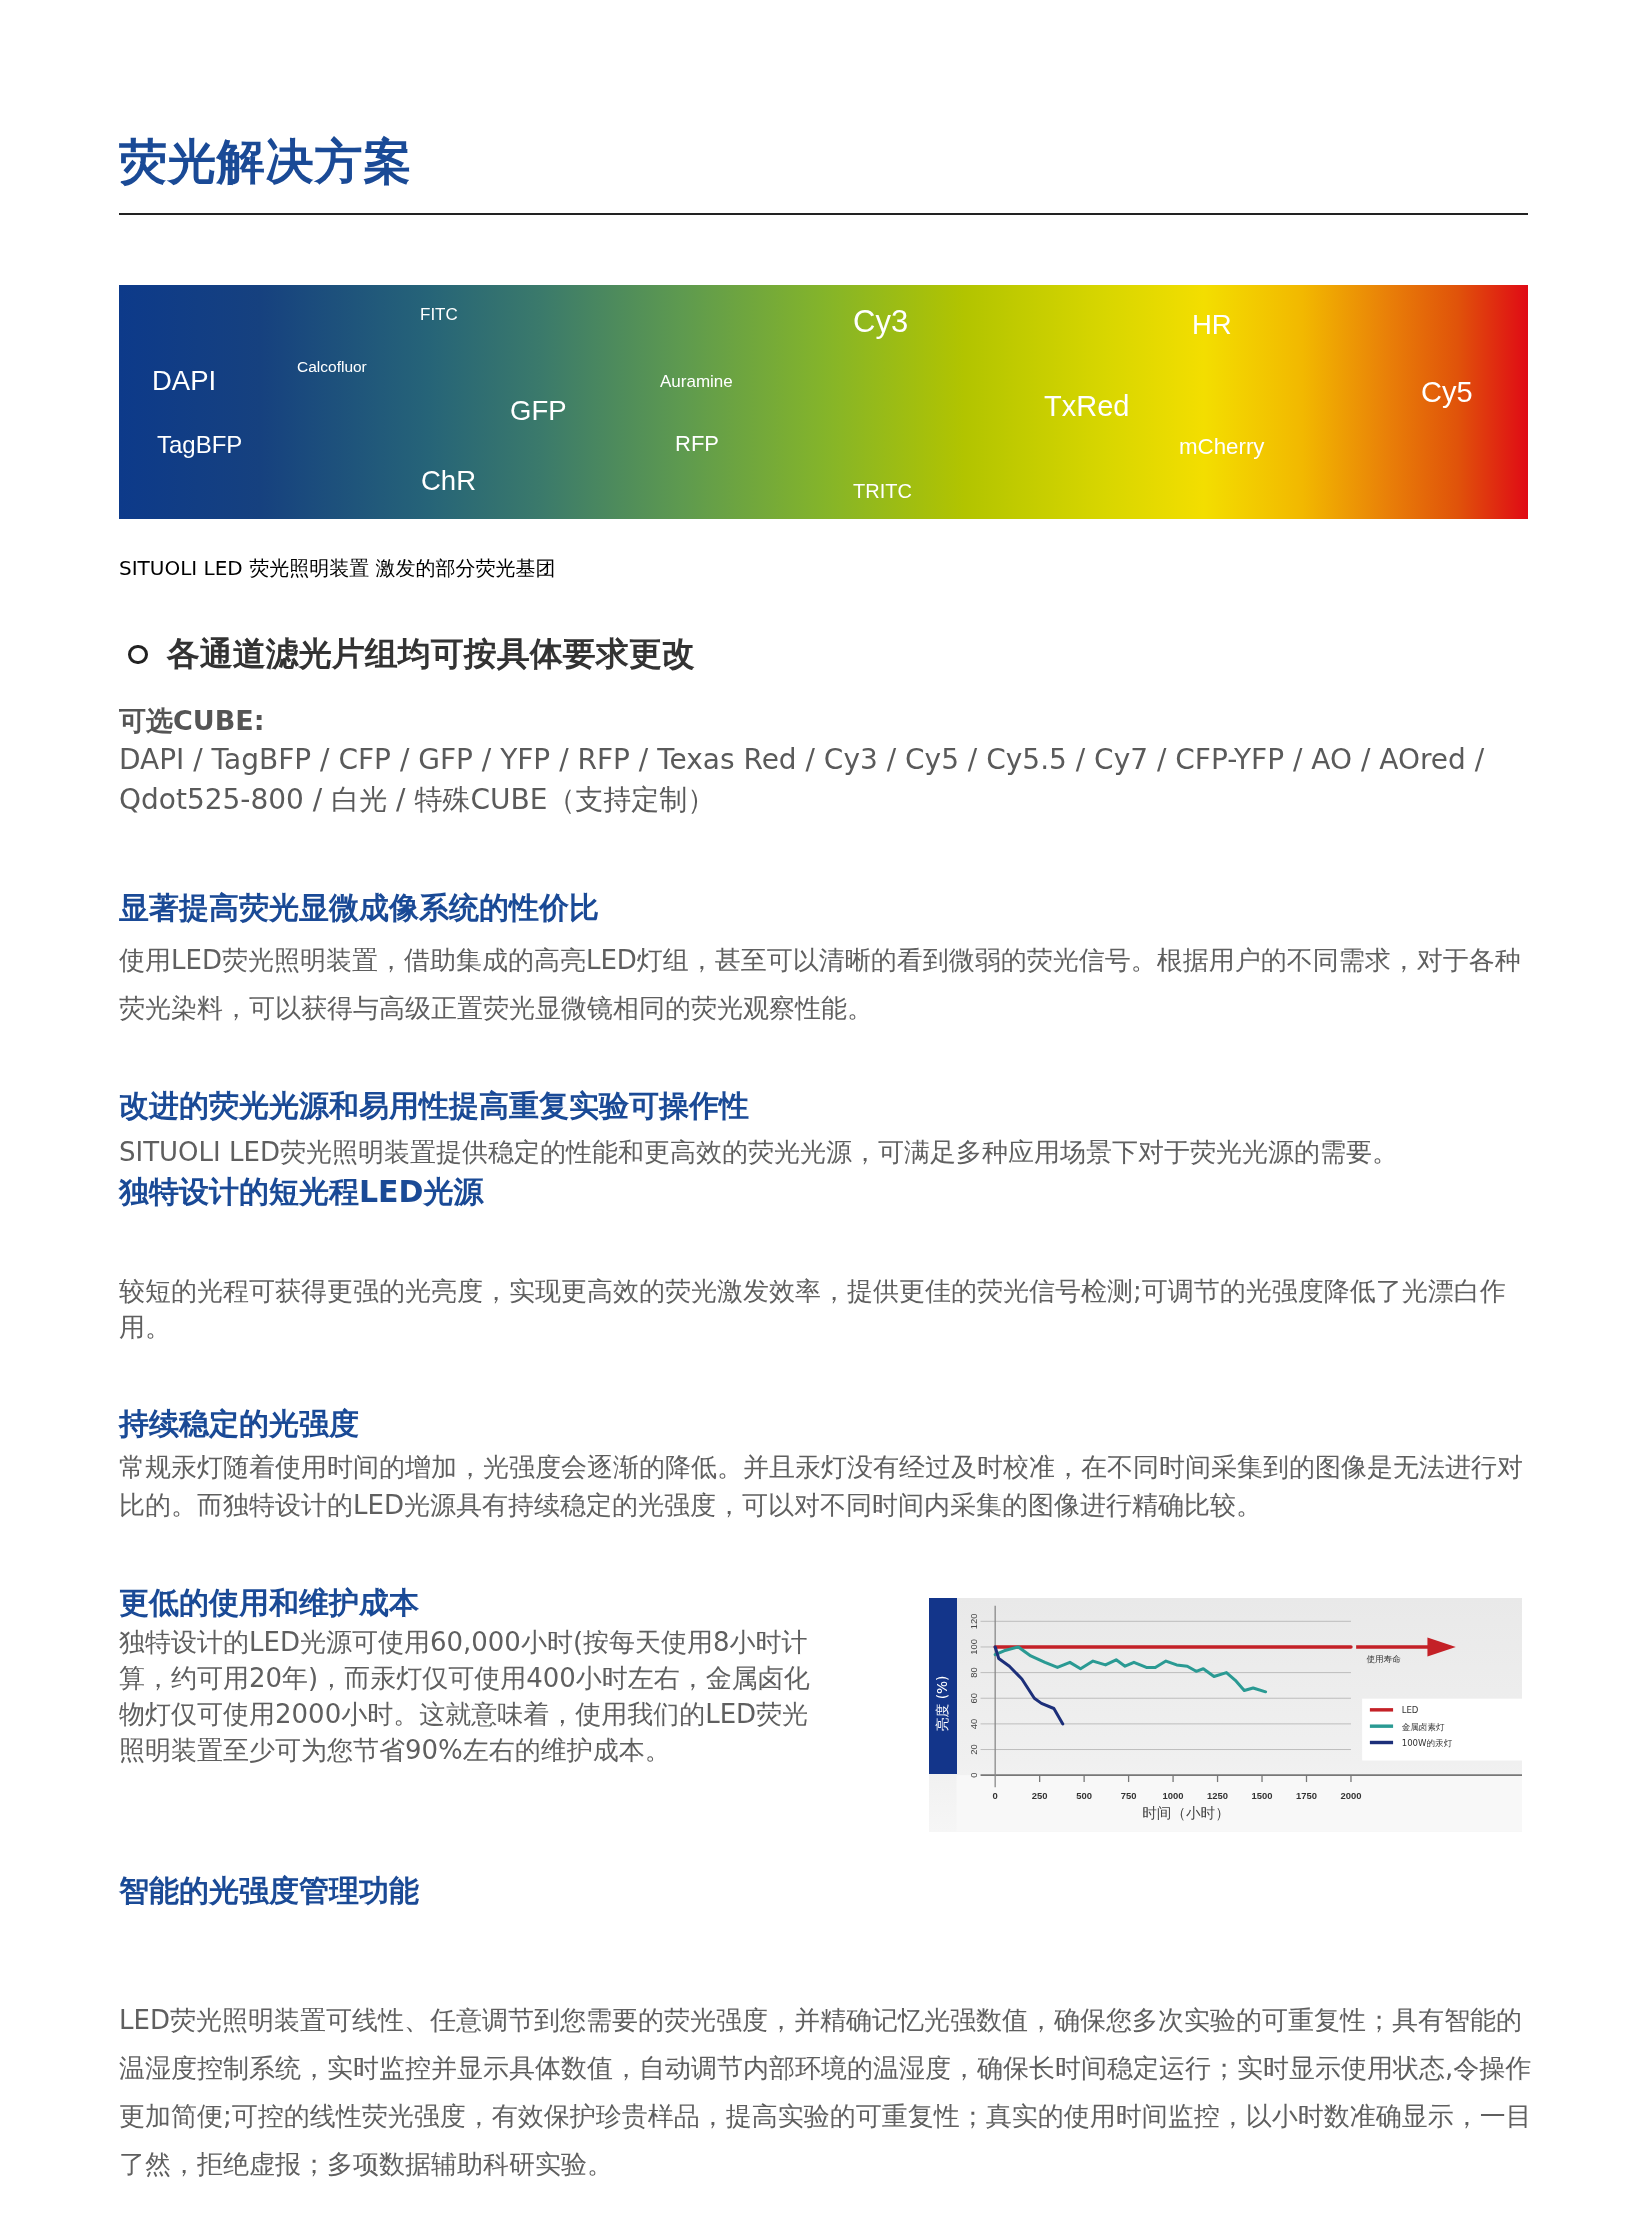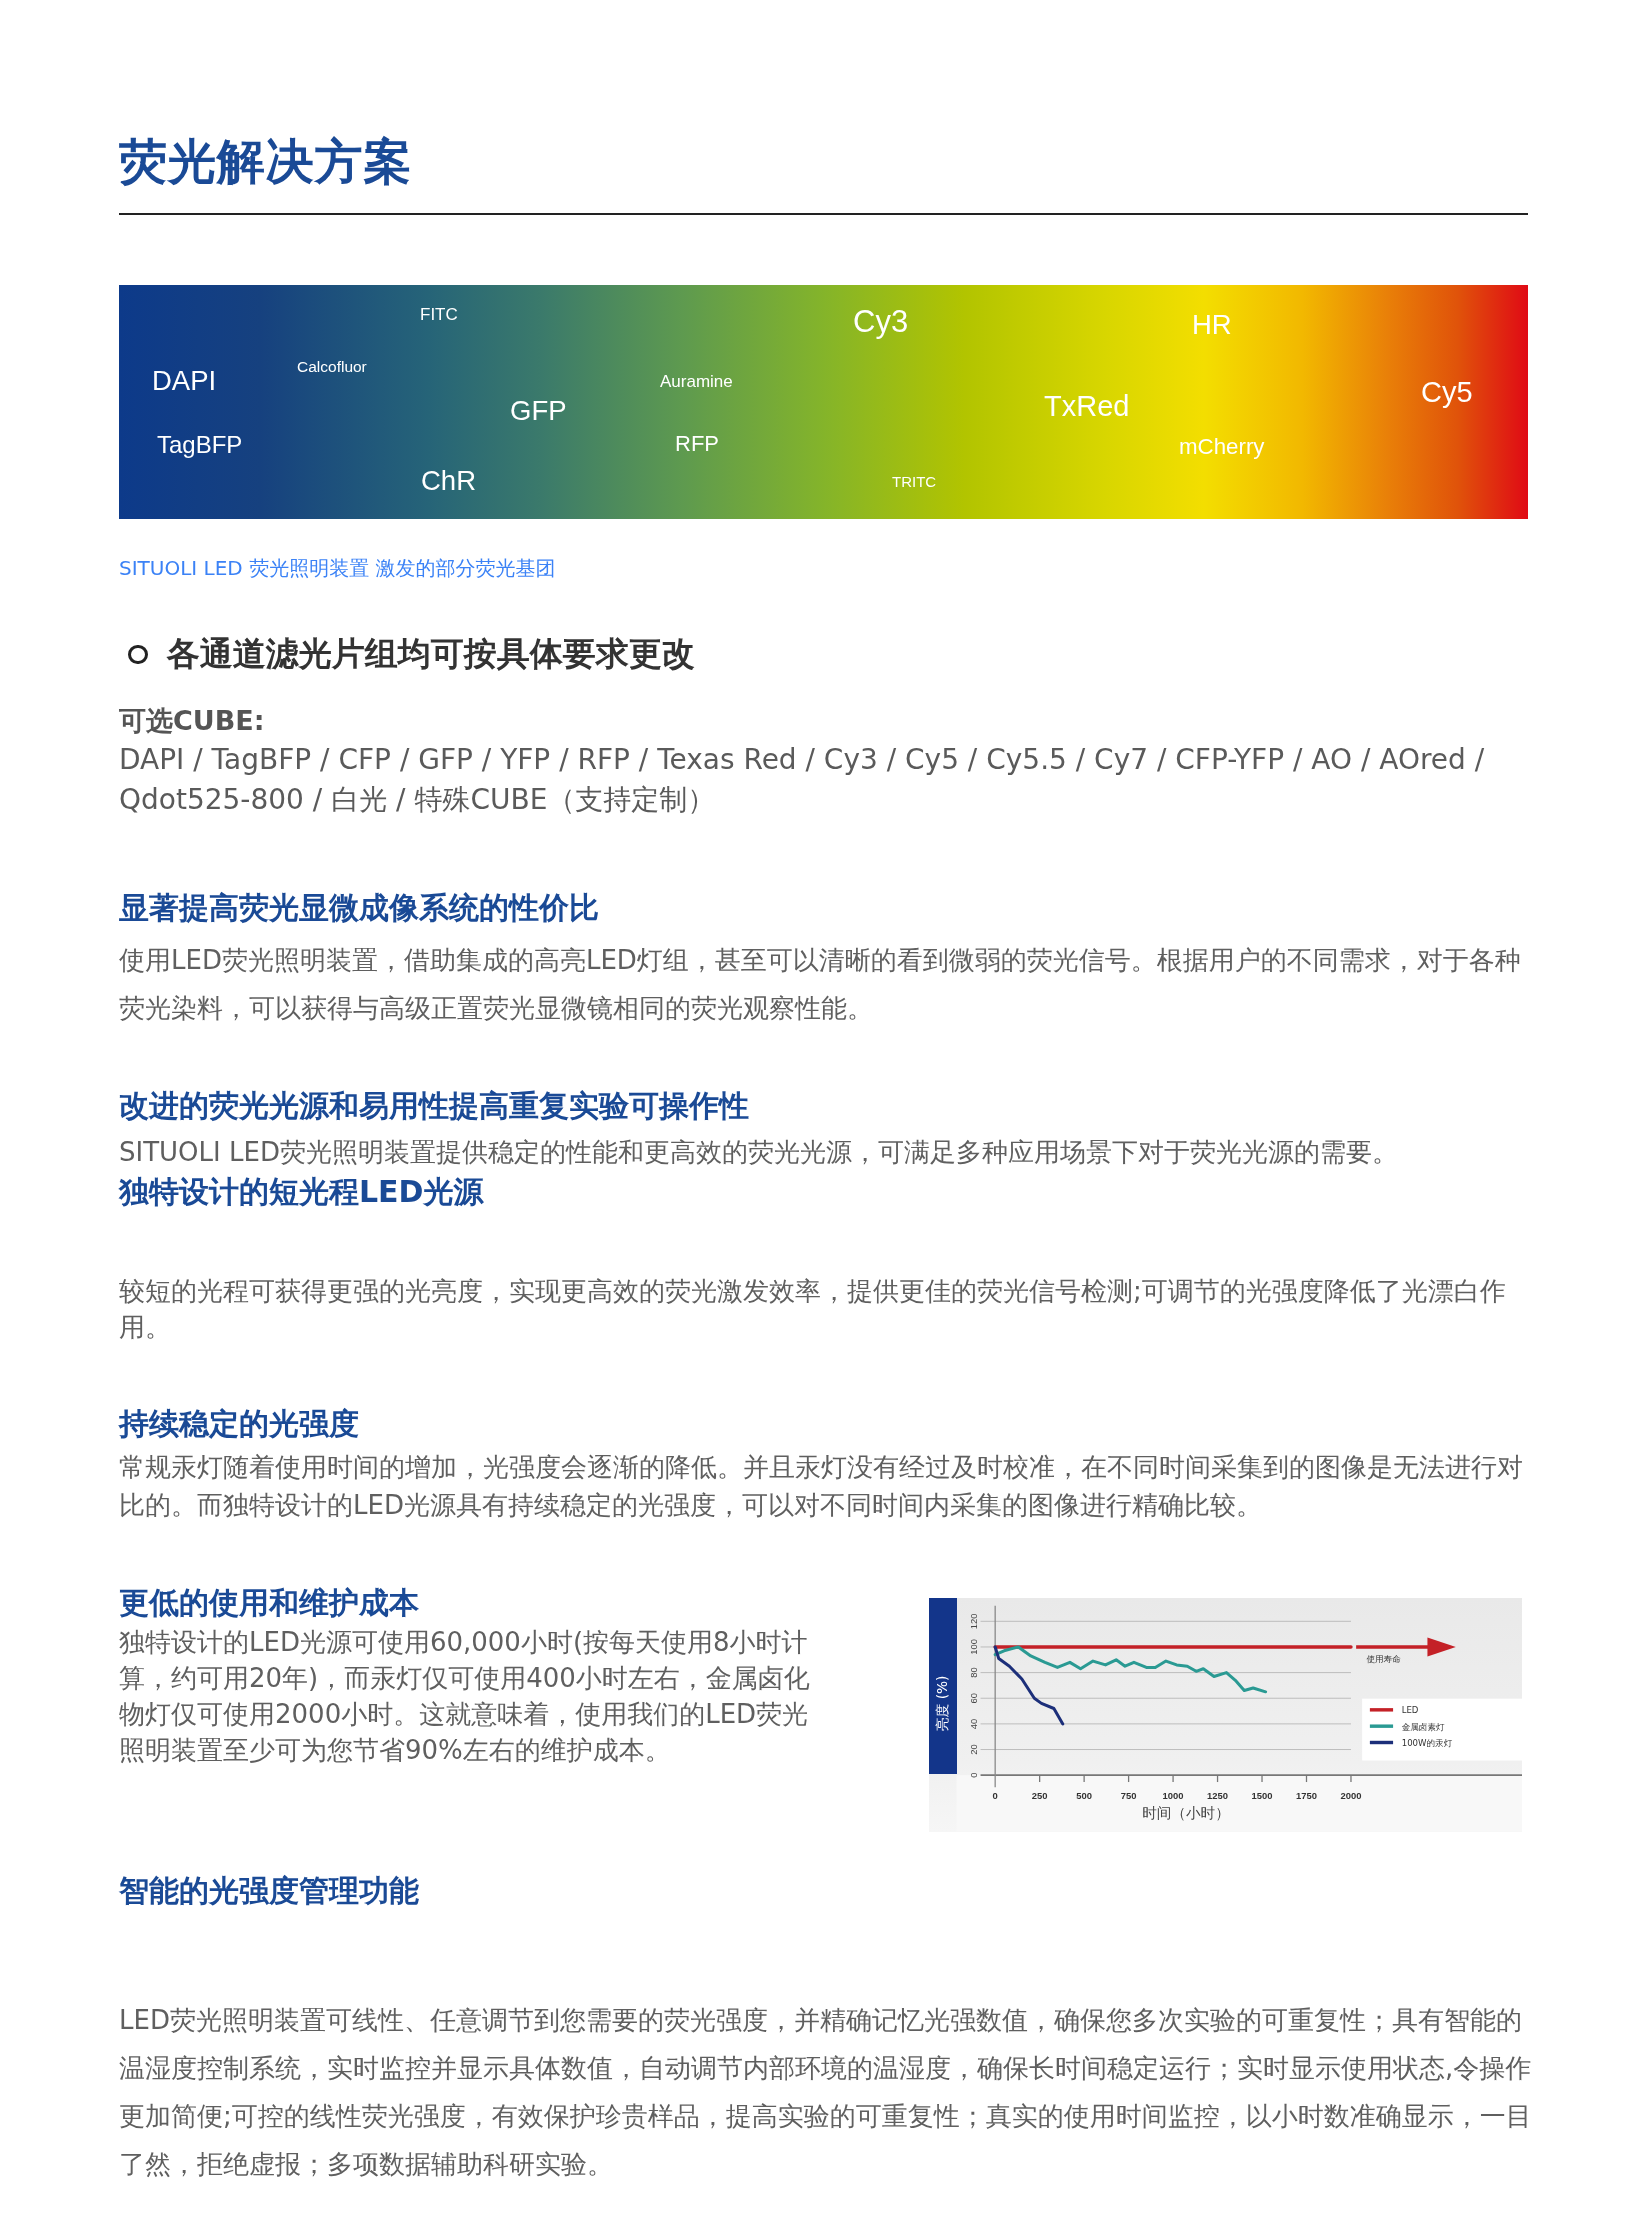--- a/index.html
+++ b/index.html
@@ -5,21 +5,21 @@
   html, body { margin:0; padding:0; background:#ffffff; }
   body { width:1649px; height:2239px; position:relative; overflow:hidden;
          font-family:"DejaVu Sans","Liberation Sans",sans-serif; color:#555; }
   .abs { position:absolute; }
   .page-title { left:119px; top:137px; font-size:48px; font-weight:bold; color:#1a4a96; letter-spacing:0.9px; line-height:1; }
   .title-rule { left:119px; top:213px; width:1409px; height:1.7px; background:#222; }
 
   .spectrum { left:119px; top:285px; width:1409px; height:234px;
     background:linear-gradient(to right,#0d3a8a 0%,#16417f 10%,#266478 22%,#3b7a6b 30%,#5e9a4f 40%,#84b42a 50%,#b2c400 60%,#d8d600 70%,#f3de00 77%,#f2b800 84%,#e98008 90%,#e0530a 95%,#e00a15 100%); }
   .dye { position:absolute; color:#fff; font-family:"Liberation Sans","DejaVu Sans",sans-serif; white-space:nowrap; line-height:1; }
-  .spectrum-caption { left:119px; top:555px; font-size:20px; color:#3b82f6; }
+  .spectrum-caption { left:119px; top:555px; font-size:20px; color:#000000; }
 
   .bullet-heading { left:128px; top:632px; font-size:33px; font-weight:bold; color:#333; display:flex; align-items:center; gap:19px; }
   .ring { width:13.7px; height:13.7px; border:3.4px solid #222; border-radius:50%; }
 
   .cube-label { left:119px; top:703px; font-size:27px; font-weight:bold; color:#555; }
   .cube-list { left:119px; top:740px; width:1426px; font-size:28px; color:#5a5a5a; line-height:40px; }
 
   .sec-h { position:absolute; left:119px; font-size:30px; font-weight:bold; color:#1a4a96; line-height:1; }
   .sec-p { position:absolute; left:119px; width:1417px; font-size:26px; color:#5f5f5f; line-height:40px; }
 
@@ -37,21 +37,21 @@
 <div class="abs spectrum" id="spectrum">
     <span class="dye" style="left: 33px; top: 82px; font-size: 27.5px;">DAPI</span>
     <span class="dye" style="left: 38px; top: 148px; font-size: 24px;">TagBFP</span>
     <span class="dye" style="left: 178px; top: 74px; font-size: 15.5px;">Calcofluor</span>
     <span class="dye" style="left: 301px; top: 20.6px; font-size: 17px;">FITC</span>
     <span class="dye" style="left: 302px; top: 182px; font-size: 27.5px;">ChR</span>
     <span class="dye" style="left: 391px; top: 112px; font-size: 27.5px;">GFP</span>
     <span class="dye" style="left: 541px; top: 88px; font-size: 17px;">Auramine</span>
     <span class="dye" style="left: 556px; top: 148px; font-size: 22px;">RFP</span>
     <span class="dye" style="left: 734px; top: 20.6px; font-size: 31px;">Cy3</span>
-    <span class="dye" style="left: 734px; top: 189px; font-size: 15px; margin-left: 39px;">TRITC</span>
+    <span class="dye" style="left: 734px; top: 196px; font-size: 20px;">TRITC</span>
     <span class="dye" style="left: 878px; top: 107px; font-size: 29px; margin-left: 47px;">TxRed</span>
     <span class="dye" style="left: 1073px; top: 26px; font-size: 27.5px;">HR</span>
     <span class="dye" style="left: 1060px; top: 151px; font-size: 22.3px;">mCherry</span>
     <span class="dye" style="left: 1302px; top: 93px; font-size: 29px;">Cy5</span>
   </div>
 <div class="abs spectrum-caption">SITUOLI LED 荧光照明装置 激发的部分荧光基团</div>
 
 <div class="abs bullet-heading">
   <span class="ring"></span>
   <span>各通道滤光片组均可按具体要求更改</span>

